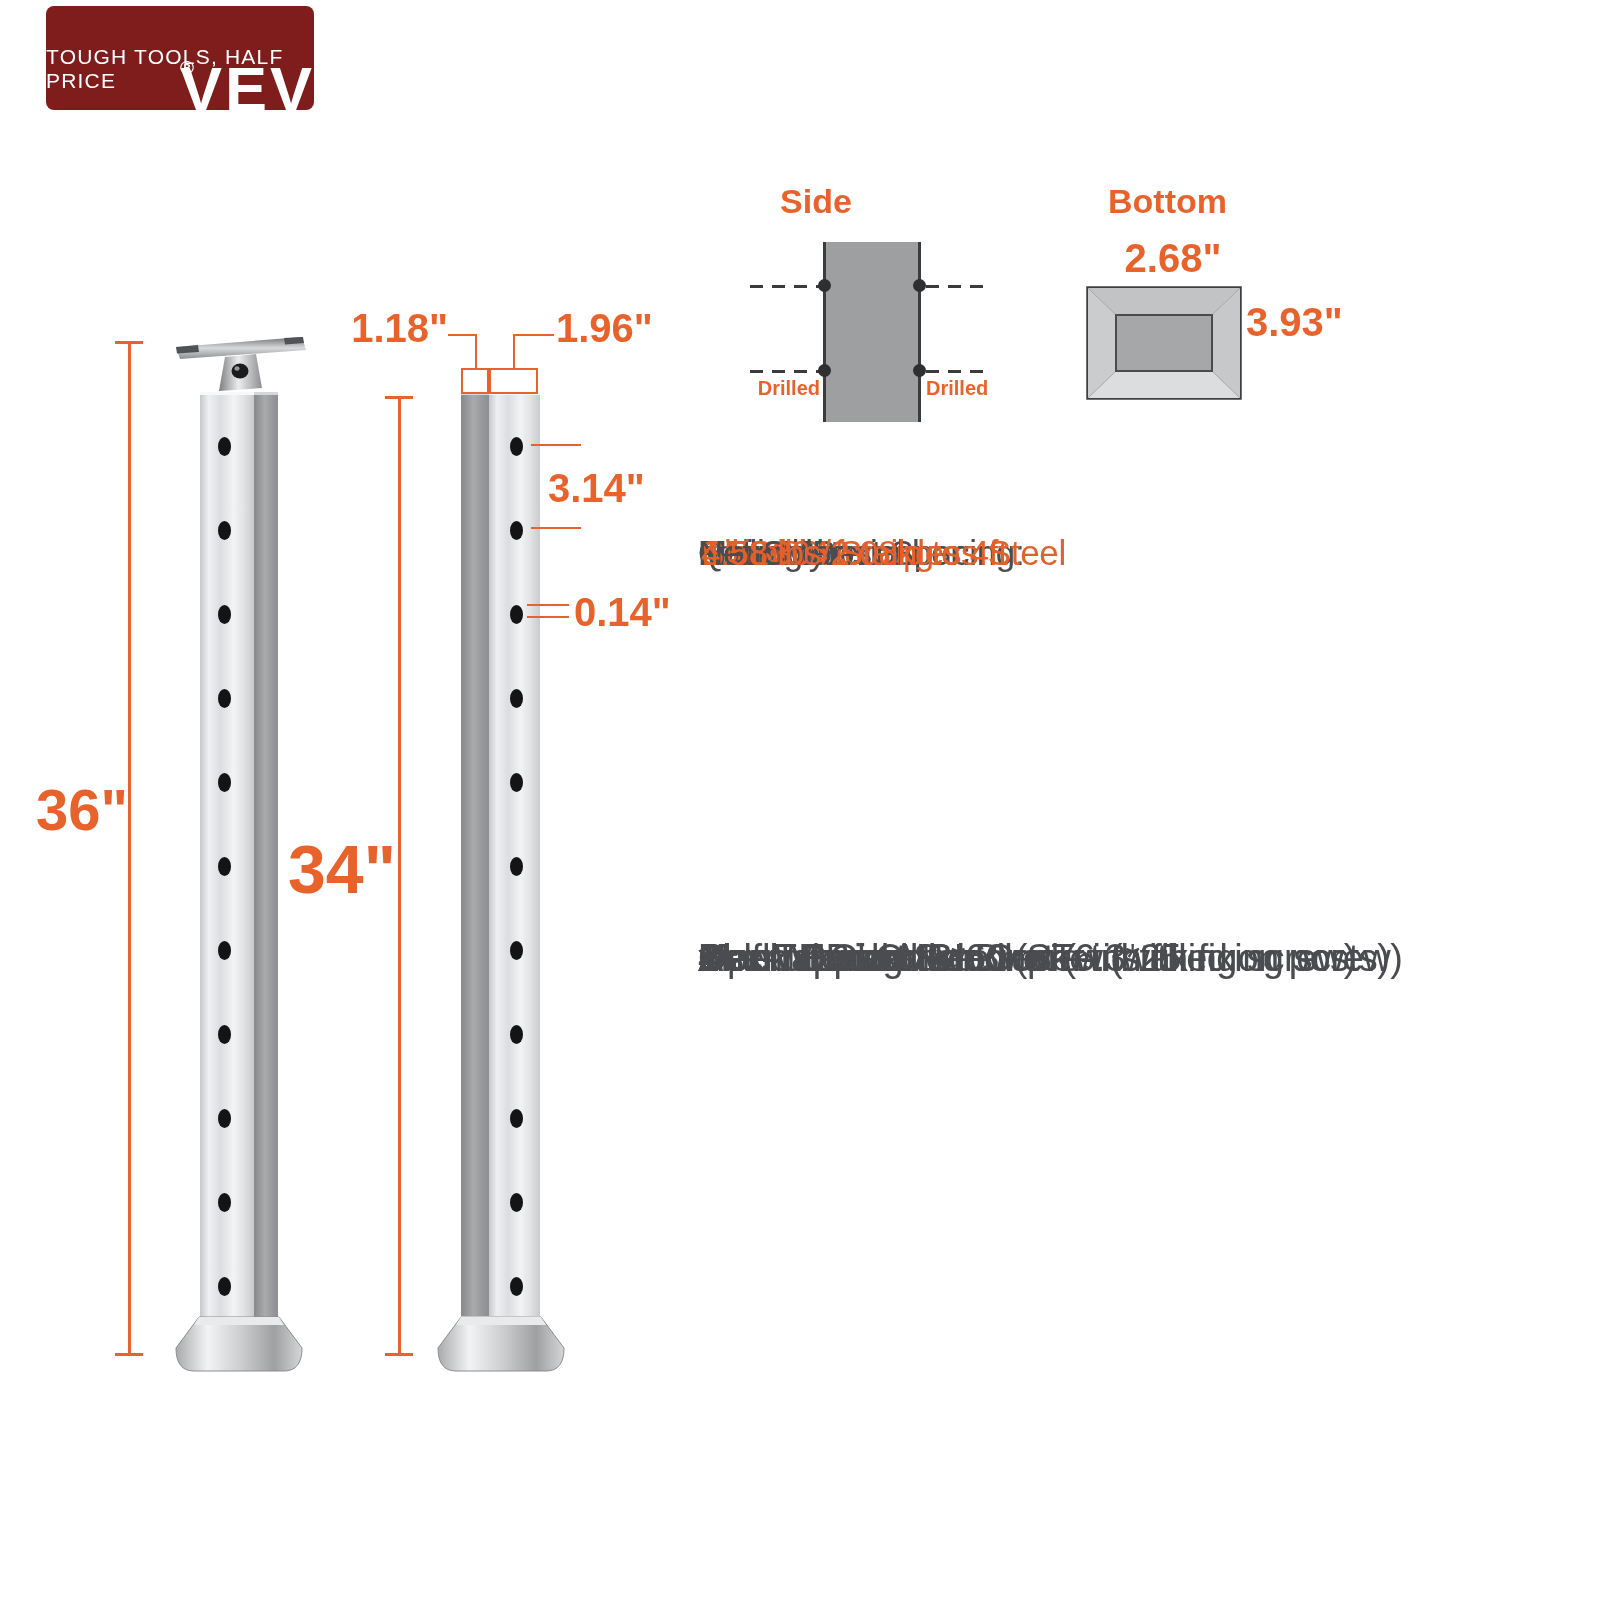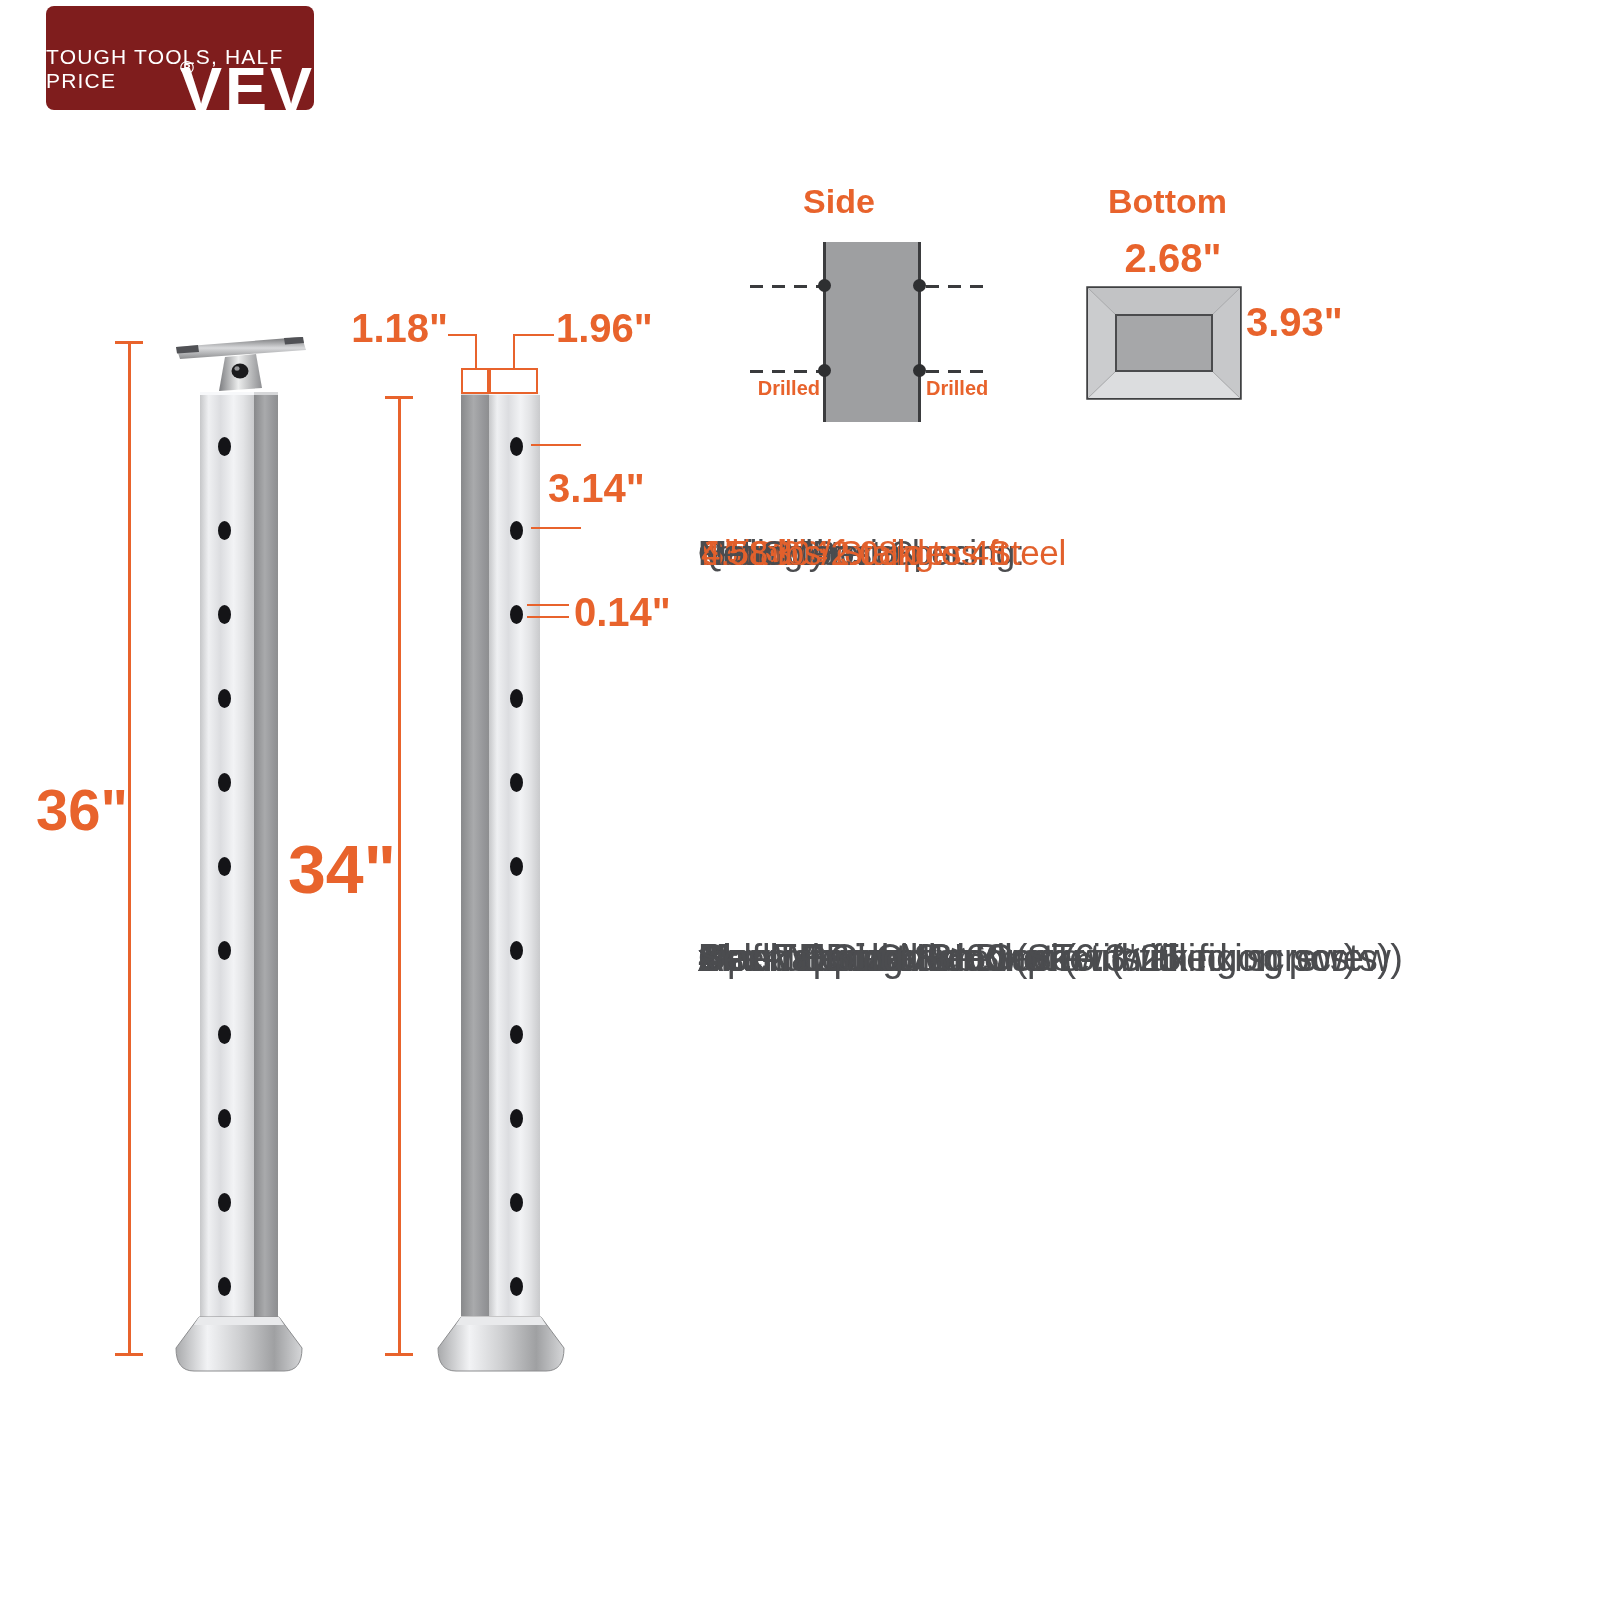--- a/index.html
+++ b/index.html
@@ -134,21 +134,21 @@
   <div class="lead" style="left:513px;top:334px;width:2px;height:36px;"></div>
   <div class="dim-box" style="left:489px;top:368px;width:49px;height:26px;"></div>
 
   <div class="lead" style="left:531px;top:444px;width:50px;height:2px;"></div>
   <div class="lead" style="left:531px;top:527px;width:50px;height:2px;"></div>
   <div class="dim-label" style="left:548px;top:466px;font-size:40px;">3.14"</div>
   <div class="lead" style="left:527px;top:604px;width:42px;height:2px;"></div>
   <div class="lead" style="left:527px;top:616px;width:42px;height:2px;"></div>
   <div class="dim-label" style="left:574px;top:590px;font-size:40px;">0.14"</div>
 
-  <div class="diag-title" style="left:784px;top:182px;width:110px;">Side</div>
+  <div class="diag-title" style="left:761px;top:182px;width:110px;">Side</div>
   <div class="dash-line" style="left:750px;top:285px;width:240px;"></div>
   <div class="dash-line" style="left:750px;top:370px;width:240px;"></div>
   <div class="side-rect" style="left:823px;top:242px;width:98px;height:180px;"></div>
   <div class="dot" style="left:818px;top:279px;"></div>
   <div class="dot" style="left:913px;top:279px;"></div>
   <div class="dot" style="left:818px;top:364px;"></div>
   <div class="dot" style="left:913px;top:364px;"></div>
   <div class="drilled" style="left:740px;top:377px;width:80px;text-align:right;">Drilled</div>
   <div class="drilled" style="left:926px;top:377px;">Drilled</div>
 

